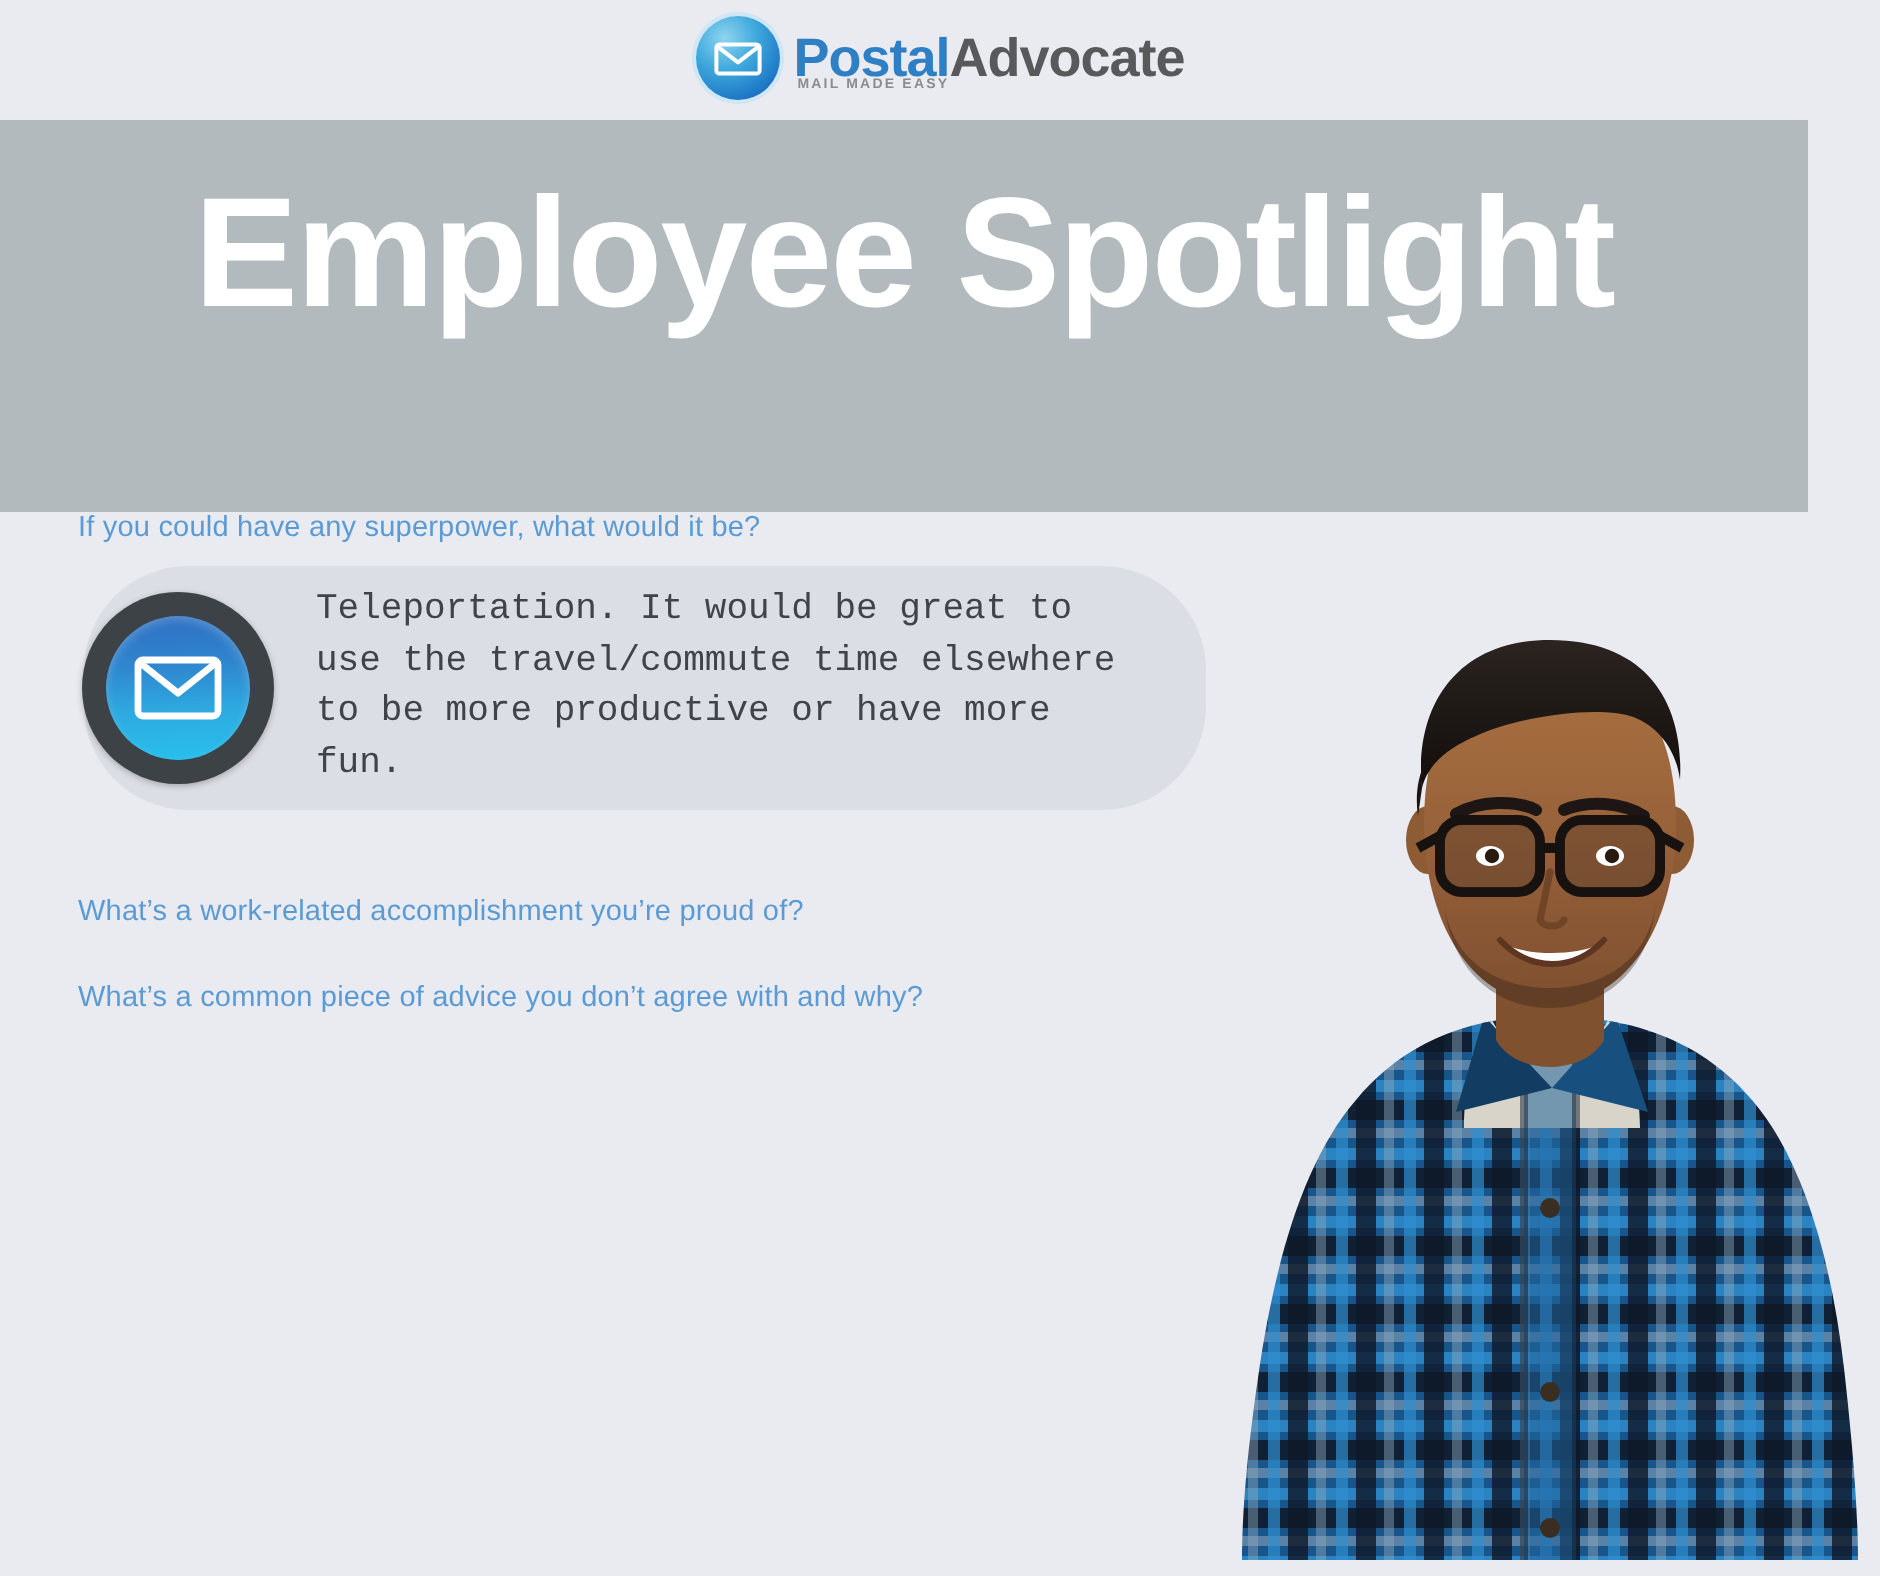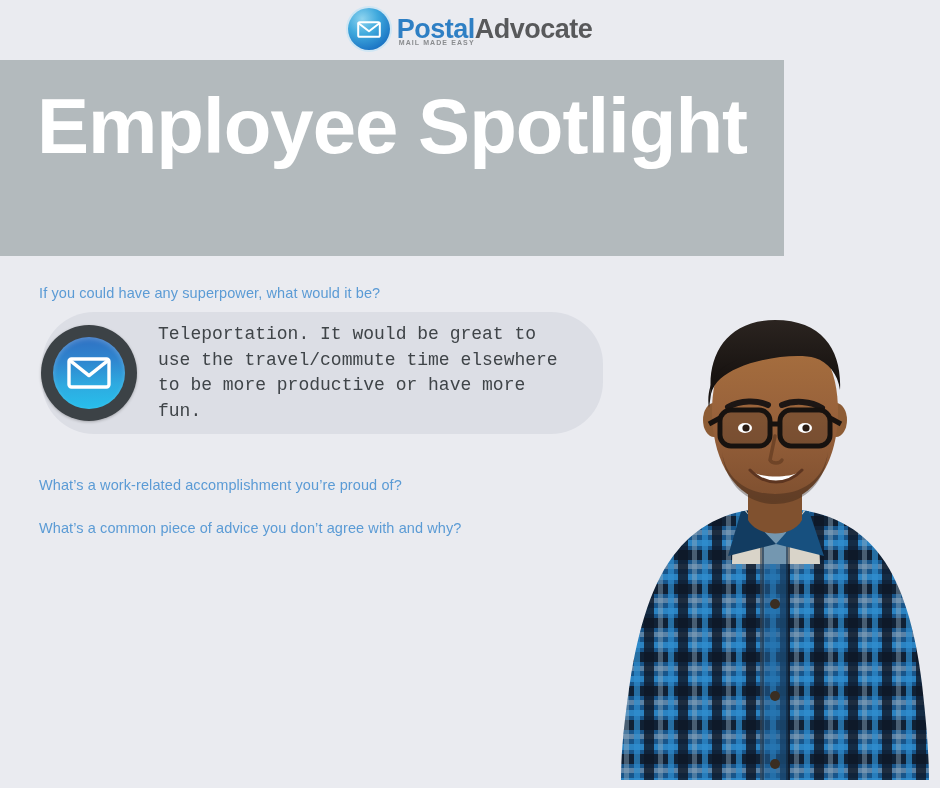--- a/index.html
+++ b/index.html
@@ -70,21 +70,21 @@
     font-weight: bold;
     letter-spacing: 1.1px;
     color: #8a8c8f;
     white-space: nowrap;
   }
 
   
   .banner {
     position: absolute;
     left: 0; top: 60px;
-    width: 784px; height: 196px;
+    width: 904px; height: 196px;
     background: #b3babd;
     color: #ffffff;
     text-align: center;
   }
   .banner-title {
     margin: 0;
     padding-top: 26px;
     font-size: 78px;
     font-weight: bold;
     letter-spacing: -1px;
@@ -101,21 +101,21 @@
   }
 
   
   .qa-list {
     position: absolute;
     left: 0; top: 256px;
     width: 940px;
     z-index: 3;
   }
   .qa-block { position: relative; }
-  .qa-block.b1 { margin-top: 29px; }
+  .qa-block.b1 { }
   .qa-block.b2 { margin-top: 43px; }
   .qa-block.b3 { margin-top: 27px; }
 
   .qa-question {
     margin: 0 0 11px 39px;
     font-size: 14.5px;
     color: #5b9bd5;
     letter-spacing: 0.1px;
   }
 

